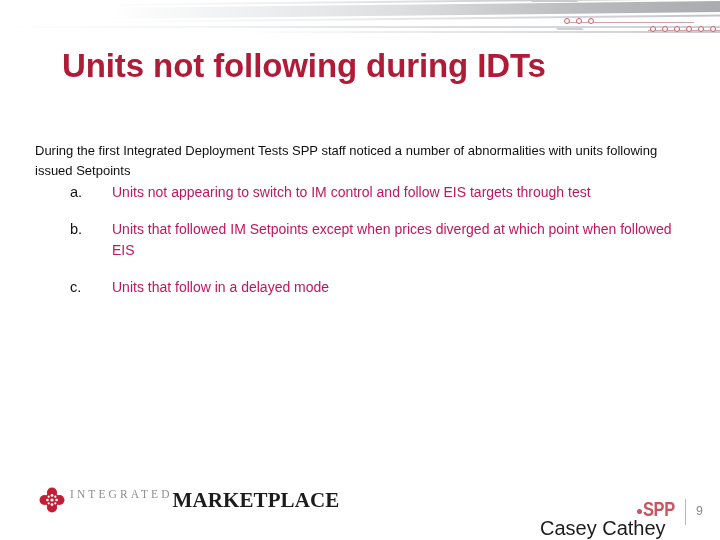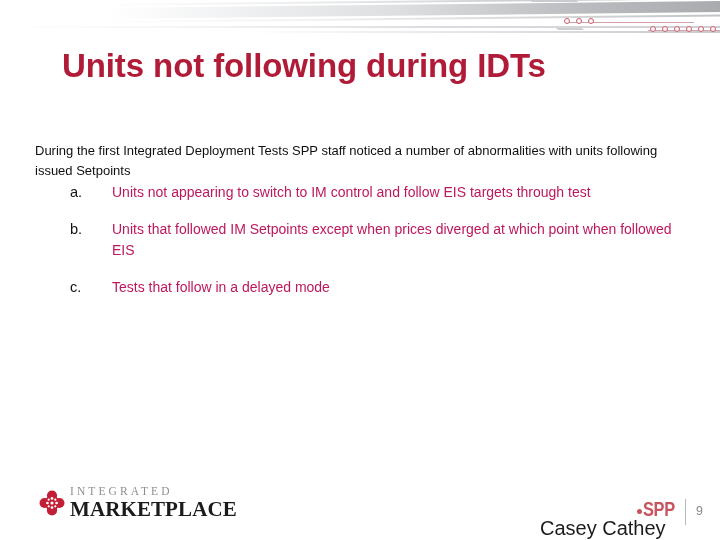--- a/index.html
+++ b/index.html
@@ -205,21 +205,21 @@
   .im-emblem {
     width: 28px;
     height: 28px;
     position: relative;
     margin-right: 4px;
     flex: 0 0 28px;
   }
   .im-emblem svg { display: block; }
   .im-words {
     display: flex;
-    flex-direction: column;
+    flex-direction: row;
     justify-content: center;
     line-height: 1;
   }
   .im-top {
     font-size: 11.5px;
     letter-spacing: 3.1px;
     color: #8e8e8e;
     font-family: "Liberation Serif", serif;
   }
   .im-bot {
@@ -317,21 +317,21 @@
     <div class="list-item">
       <span class="li-marker">a.</span>
       <span class="li-text">Units not appearing to switch to IM control and follow EIS targets through test</span>
     </div>
     <div class="list-item">
       <span class="li-marker">b.</span>
       <span class="li-text">Units that followed IM Setpoints except when prices diverged at which point when followed EIS</span>
     </div>
     <div class="list-item">
       <span class="li-marker">c.</span>
-      <span class="li-text">Tests that follow in a delayed mode</span>
+      <span class="li-text">Units that follow in a delayed mode</span>
     </div>
   </div>
 
   <div class="logo-im">
     <span class="im-emblem">
       <svg width="28" height="28" viewBox="0 0 28 28" aria-hidden="true">
         <g fill="#C21F36">
           <circle cx="14" cy="6.6" r="5.1"></circle>
           <circle cx="14" cy="21.4" r="5.1"></circle>
           <circle cx="6.6" cy="14" r="5.1"></circle>

